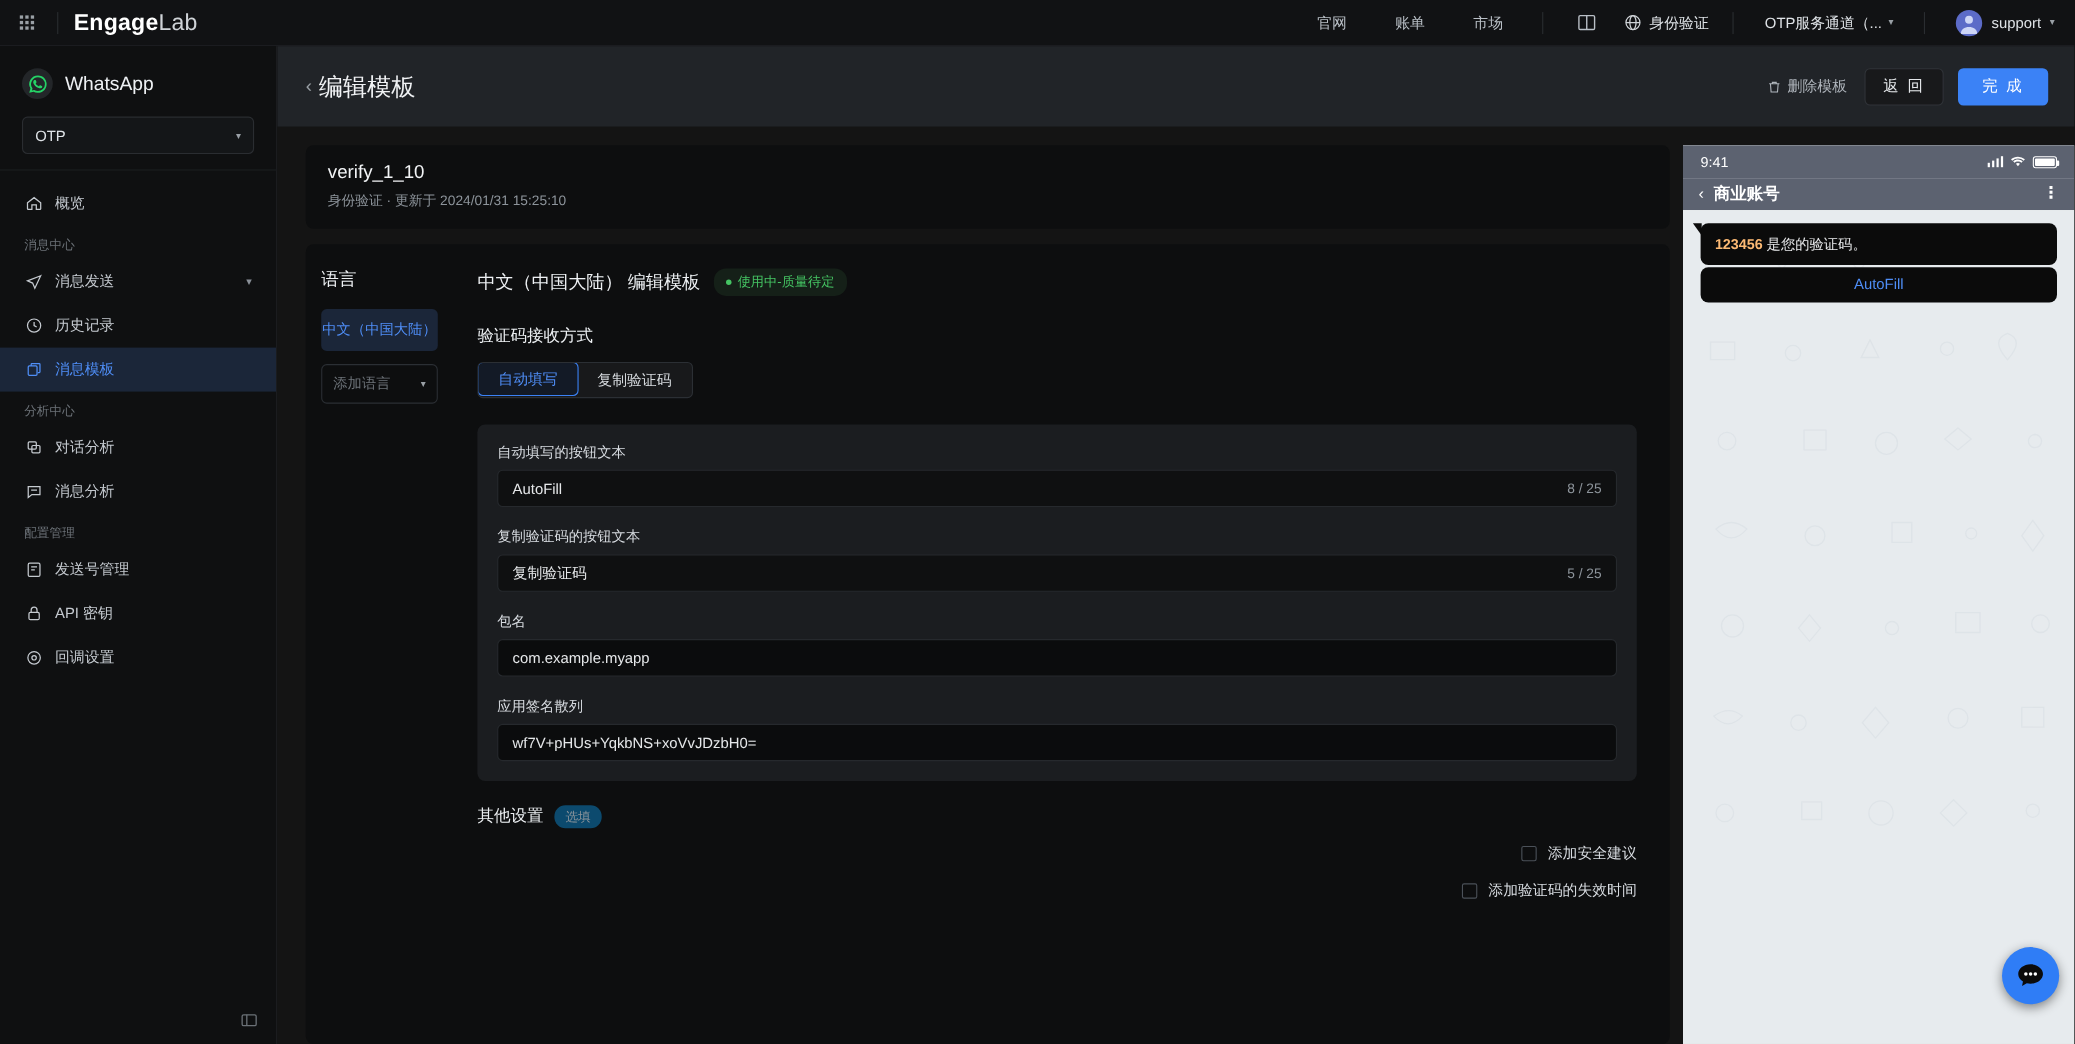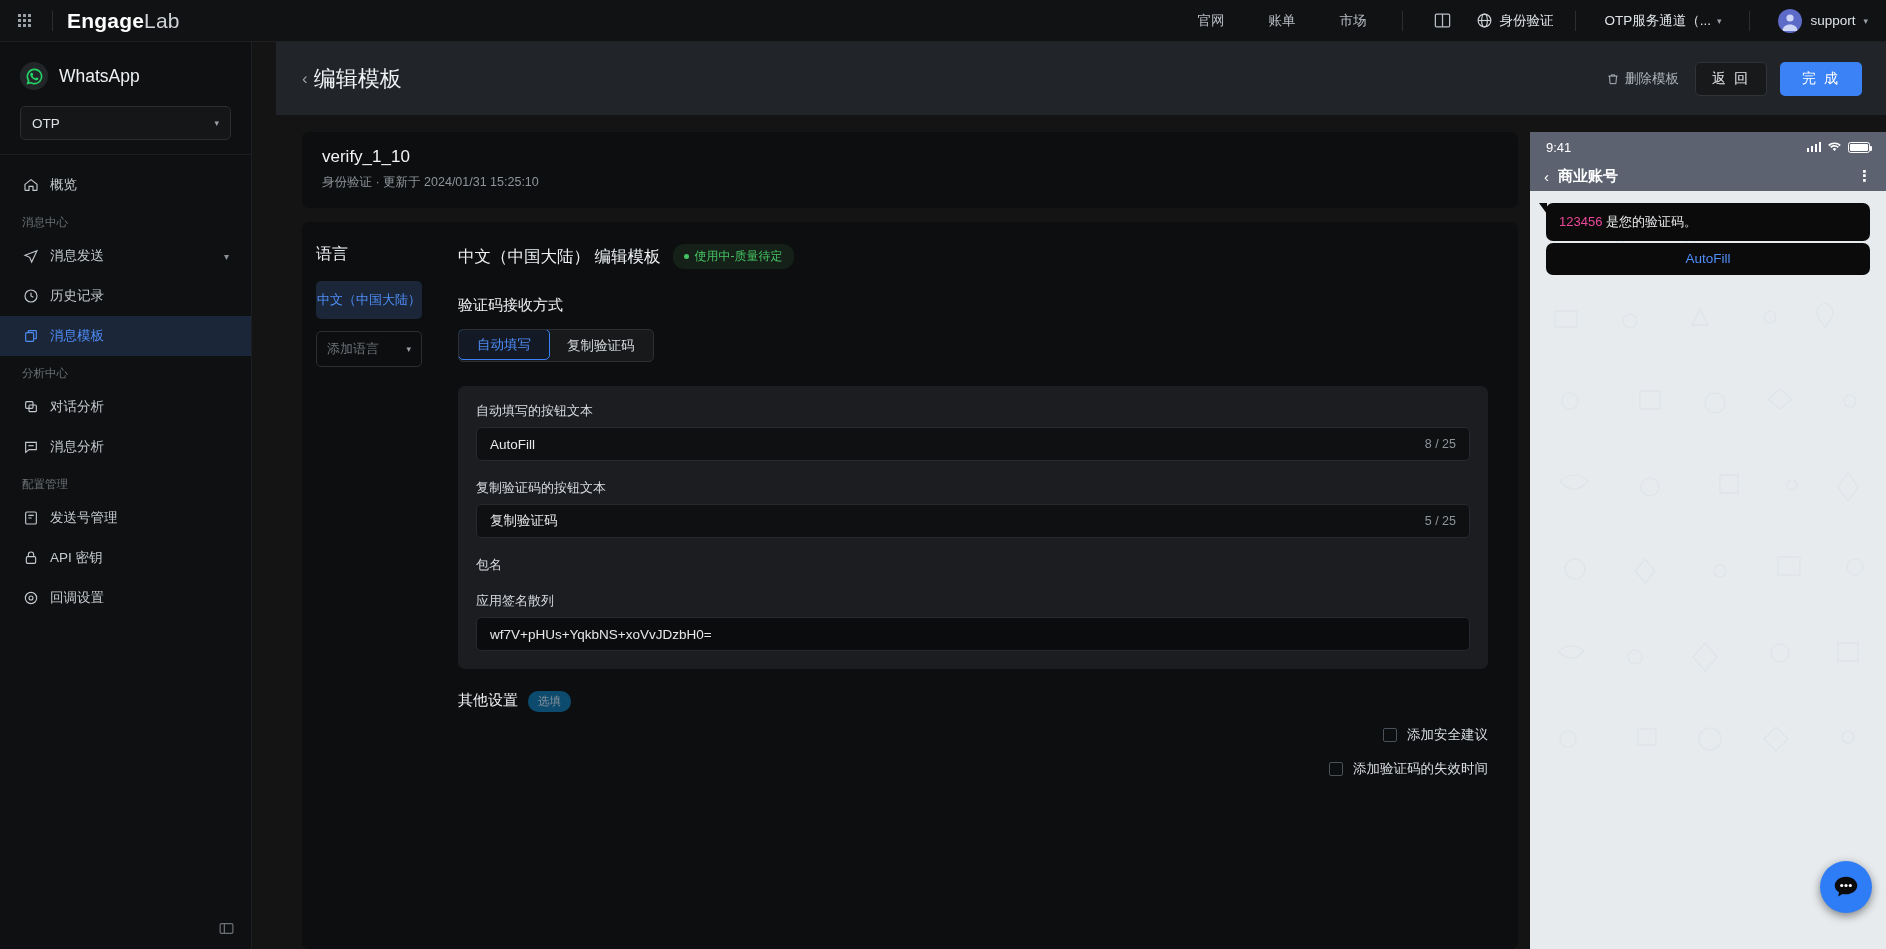--- a/index.html
+++ b/index.html
@@ -30,21 +30,21 @@
   .tb-spacer { flex: 1; }
   .tb-link { font-size: 13.5px; color: #b9bfc6; margin: 0 22px; cursor: pointer; white-space: nowrap; }
   .tb-icon { color: #b9bfc6; display: flex; align-items: center; cursor: pointer; }
   .tb-lang { display: flex; align-items: center; gap: 6px; font-size: 13.5px; color: #dfe3e7; cursor: pointer; margin: 0 8px; white-space: nowrap; }
   .tb-chan { font-size: 13.5px; color: #dfe3e7; display: flex; align-items: center; gap: 6px; cursor: pointer; white-space: nowrap; }
   .tb-user { display: flex; align-items: center; gap: 8px; font-size: 13.5px; color: #dfe3e7; cursor: pointer; white-space: nowrap; }
   .avatar { width: 24px; height: 24px; border-radius: 50%; background: #5c6bc8; display: flex; align-items: flex-end; justify-content: center; overflow: hidden; }
   .chev { font-size: 9px; color: #9aa0a6; }
 
   
-  .body { flex: 1; display: flex; min-height: 0; gap: 24px; }
+  .body { flex: 1; display: flex; min-height: 0; }
 
   
   .sidebar {
     width: 252px; min-width: 252px;
     background: #0f1011;
     border-right: 1px solid #1d1f22;
     display: flex; flex-direction: column;
     position: relative;
   }
   .sb-top { padding: 20px 20px 14px 20px; border-bottom: 1px solid #1c1e21; }
@@ -156,21 +156,21 @@
   }
   .ph-head .bk { font-size: 15px; margin-right: 9px; font-weight: 400; cursor: pointer; }
   .ph-head .dots { margin-left: auto; line-height: 0.7; font-size: 15px; letter-spacing: 0; cursor: pointer; }
   .ph-body { flex: 1; position: relative; background: #e7ebee; overflow: hidden; }
   .ph-body .pattern { position: absolute; inset: 0; opacity: .5; }
   .bubble-wrap { position: relative; margin: 12px 16px 0 16px; }
   .bubble {
     background: #0b0b0b; border-radius: 7px; padding: 10px 13px; color: #e9eaec; font-size: 13px;
     position: relative; line-height: 1.35;
   }
-  .bubble b { font-weight: normal; color: #ec4899; }
+  .bubble b { font-weight: bold; color: #fdba74; }
   .bubble::before {
     content: ""; position: absolute; left: -7px; top: 0; width: 0; height: 0;
     border-top: 0 solid transparent; border-right: 8px solid #0b0b0b; border-bottom: 11px solid transparent;
   }
   .bubble-btn {
     margin-top: 2px; background: #0b0b0b; border-radius: 7px; height: 32px;
     display: flex; align-items: center; justify-content: center; color: #4f8ef7; font-size: 13.5px; cursor: pointer;
   }
   .fab {
     position: absolute; right: 14px; bottom: 36px; width: 52px; height: 52px; border-radius: 50%;
@@ -428,20 +428,23 @@
                   <span class="cnt">8 / 25</span>
                 </div>
 
                 <div class="fl mt">复制验证码的按钮文本</div>
                 <div class="input">
                   <span>复制验证码</span>
                   <span class="cnt">5 / 25</span>
                 </div>
 
                 <div class="fl mt">包名</div>
+                <div class="input plain">
+                  <span>com.example.myapp</span>
+                </div>
 
                 <div class="fl mt">应用签名散列</div>
                 <div class="input plain">
                   <span>wf7V+pHUs+YqkbNS+xoVvJDzbH0=</span>
                 </div>
               </div>
 
               <div class="other">
                 <div class="other-head">
                   <span class="other-title">其他设置</span>

